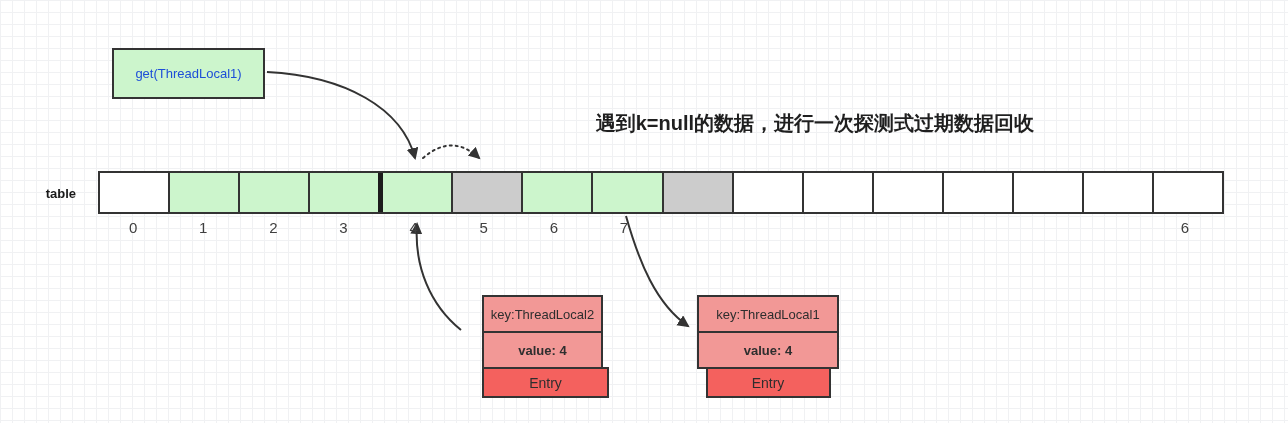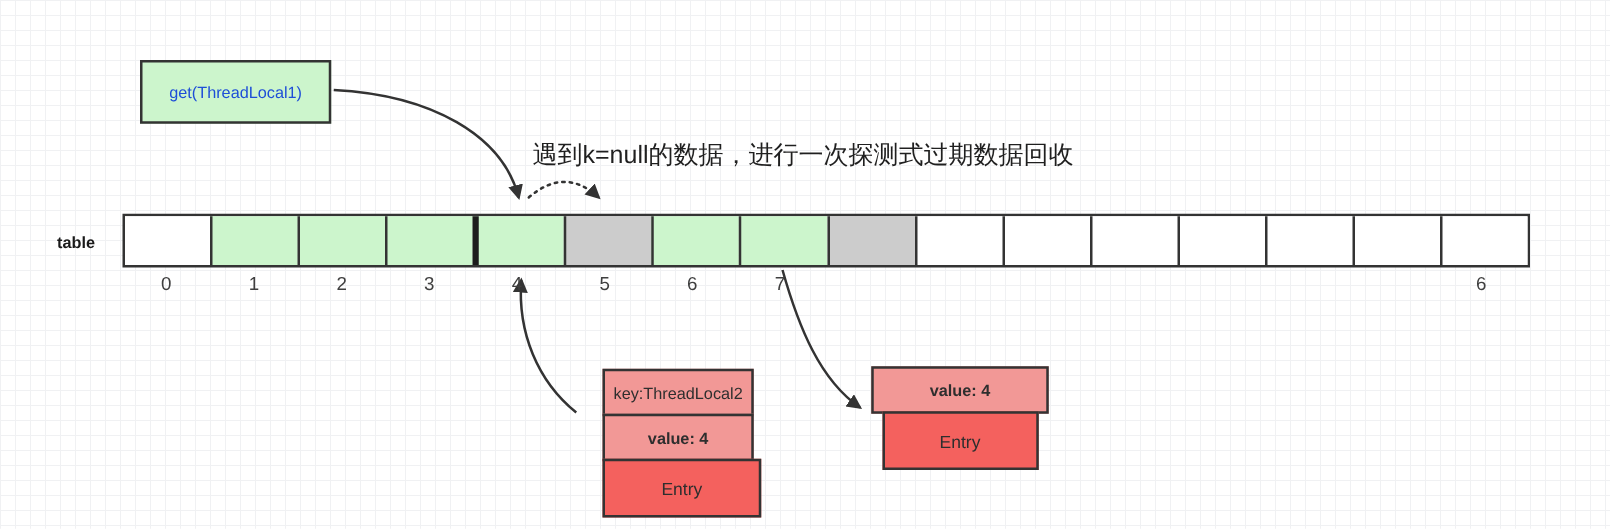--- a/index.html
+++ b/index.html
@@ -21,23 +21,23 @@
   .get-box{
     left:112px;top:48px;width:153px;height:51px;
     background:var(--green,#ccf5cc);
     border:2px solid var(--stroke,#333);
     display:flex;align-items:center;justify-content:center;
     font-size:13px;color:#1d4ed8;box-sizing:border-box;
   }
 
   
   .top-note{
-    left:426px;top:110px;width:560px;
-    font-size:20px;font-weight:normal;color:#1f1f1f;
-    text-align:left;white-space:nowrap;
+    left:474px;top:110px;width:560px;
+    font-size:20px;font-weight:bold;color:#1f1f1f;
+    text-align:right;white-space:nowrap;
   }
 
   
   .left-note{
     left:100px;top:283px;width:270px;
     font-size:19px;font-weight:bold;color:#1f1f1f;
     text-align:center;line-height:1.3;
   }
 
   
@@ -71,21 +71,21 @@
     box-sizing:border-box;border:2px solid var(--stroke,#333);
     background:var(--coral,#f29896);
     display:flex;align-items:center;justify-content:center;
     font-size:13px;color:#2e2e2e;height:38px;
   }
   .entry-row.value{margin-top:-2px;font-weight:bold;}
   .entry-tag{
     box-sizing:border-box;border:2px solid var(--stroke,#333);
     background:var(--red,#f4615e);
     display:flex;align-items:center;justify-content:center;
-    font-size:14px;color:#2e2e2e;height:47px;margin:-2px auto 0 auto;
+    font-size:14px;color:#2e2e2e;height:31px;margin:-2px auto 0 auto;
   }
   .group1{left:459px;top:295px;width:144px;padding-left:23px;}
   .group1 .entry-tag{width:127px;}
   .group2{left:697px;top:295px;width:142px;}
   .group2 .entry-tag{width:125px;}
 
   svg.overlay{position:absolute;left:0;top:0;pointer-events:none;}
 </style>
 </head>
 <body>
@@ -144,17 +144,18 @@
     </div>
 
 
   <div class="abs entry-group group1">
     <div class="entry-row key">key:ThreadLocal2</div>
     <div class="entry-row value">value: 4</div>
     <div class="entry-tag">Entry</div>
   </div>
 
   <div class="abs entry-group group2">
+    <div class="entry-row key">key:ThreadLocal1</div>
     <div class="entry-row value">value: 4</div>
     <div class="entry-tag">Entry</div>
   </div>
 
 </div>
 
 </body></html>

